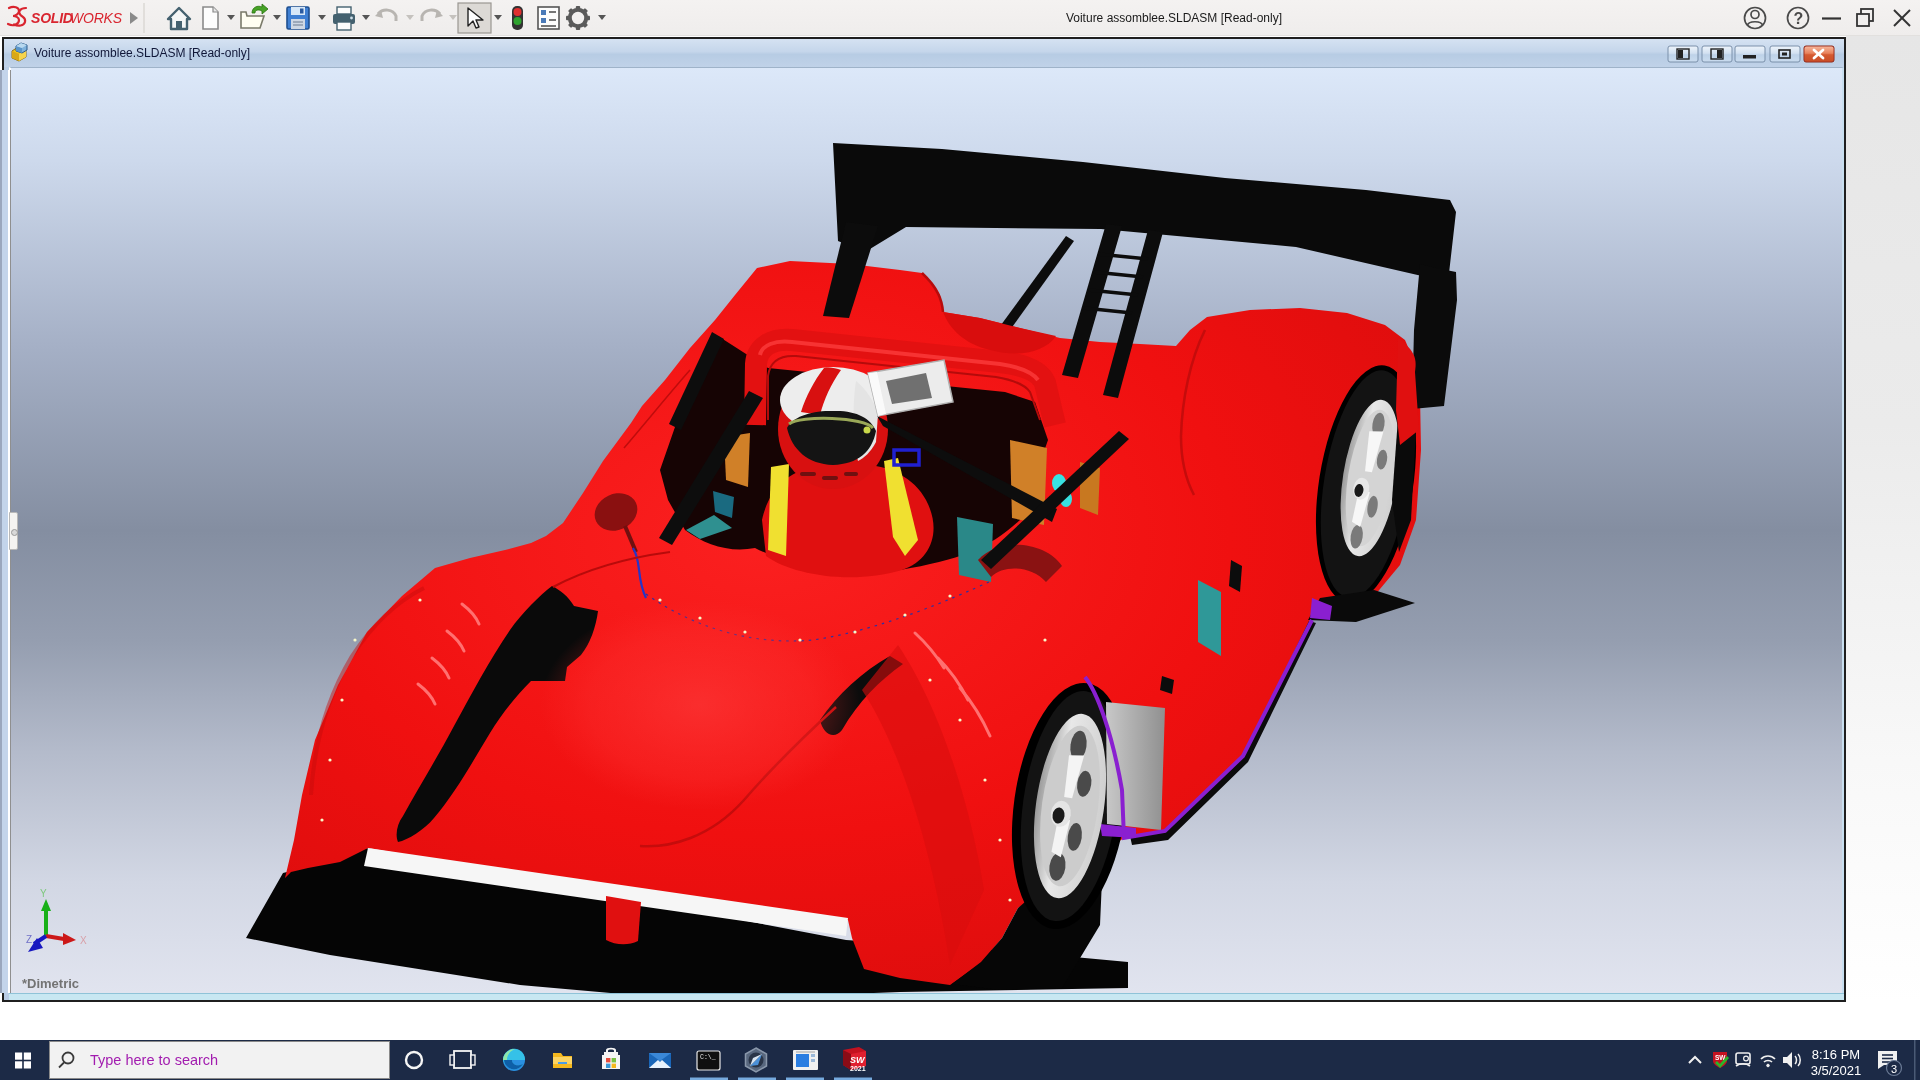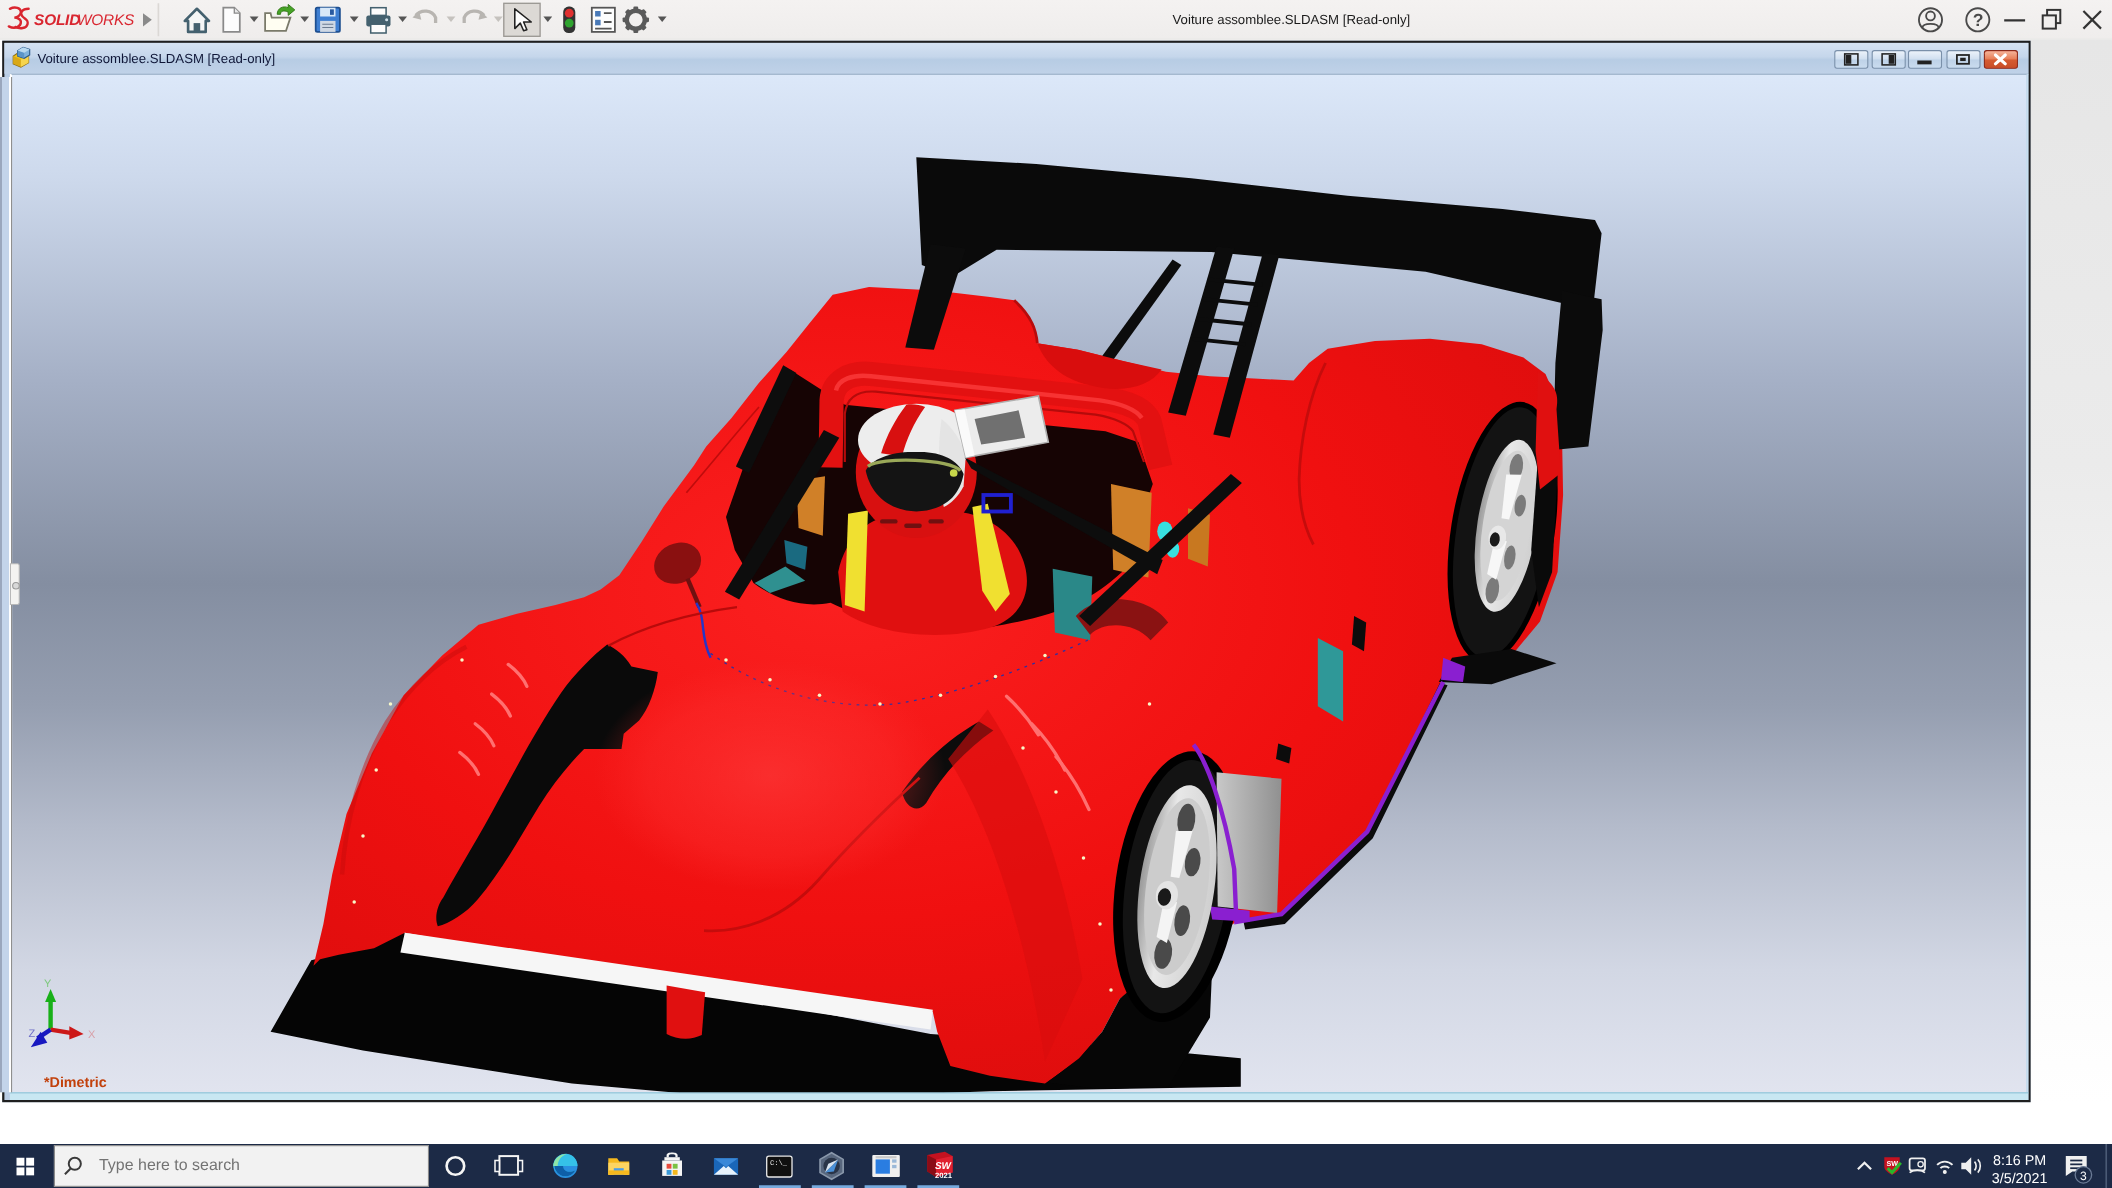--- a/index.html
+++ b/index.html
@@ -18,32 +18,32 @@
   #doctext{position:absolute;left:30px;top:7px;font-size:12px;color:#101738;}
   #viewport{position:absolute;left:5px;top:28px;width:1835px;height:926px;
     background:linear-gradient(180deg,#dce8f9 0%,#cdd9ec 10%,#a5b0c6 30%,#848ea1 50%,#959eb0 62%,#b4bbcb 74%,#d2d7e4 88%,#e1e4ef 100%);
     border-left:2px solid #fff;border-right:2px solid #c8dff0;border-top:1px solid #9fb3c9;box-sizing:border-box;}
   #vbottom{position:absolute;left:5px;top:954px;width:1835px;height:7px;
     background:#c8e7f2;border-top:1px solid #8fc3d8;box-sizing:border-box;}
   
   #rightbg{position:absolute;left:1846px;top:36px;width:74px;height:967px;
     background:linear-gradient(180deg,#e6e6e6 0%,#ebebeb 40%,#f8f8f8 75%,#ffffff 100%);}
   #belowwin{position:absolute;left:0;top:1002px;width:1920px;height:38px;background:#ffffff;}
-  #dimetric{position:absolute;left:40px;top:976px;font-size:13px;font-weight:bold;color:#c2410c;}
+  #dimetric{position:absolute;left:22px;top:976px;font-size:13px;font-weight:bold;color:#737373;}
   #leftframe{position:absolute;left:0;top:70px;width:11px;height:923px;
     background:linear-gradient(90deg,#9aa7bd 0,#9aa7bd 2px,#c3d4ea 2px,#c3d4ea 8px,#ffffff 8px,#ffffff 10px,#8f8f8f 10px,#8f8f8f 11px);}
   #splittab{position:absolute;left:9px;top:512px;width:9px;height:38px;background:#f4f3f1;
     border:1px solid #b8b8b8;box-sizing:border-box;border-radius:0 2px 2px 0;}
   #splittab::after{content:"";position:absolute;left:1px;top:16px;width:5px;height:5px;border-radius:50%;
     border:1px solid #9a9a9a;background:#d8d8d8;}
   
   #taskbar{position:absolute;left:0;top:1040px;width:1920px;height:40px;background:#1c2a46;}
   #searchbox{position:absolute;left:49px;top:1041px;width:341px;height:38px;
     background:#f2f2f2;border:1px solid #8a8a8a;box-sizing:border-box;}
-  #searchtext{position:absolute;left:90px;top:1052px;font-size:14.5px;color:#737373;}
+  #searchtext{position:absolute;left:90px;top:1052px;font-size:14.5px;color:#a21caf;}
 </style>
 </head>
 <body>
 <div id="screen">
   <div id="topbar"></div>
   <div id="apptitle">Voiture assomblee.SLDASM [Read-only]</div>
   <svg id="toolsvg" style="position:absolute;left:0;top:0;" width="1920" height="36" viewBox="0 0 1920 36">
 
     <g stroke="#d9252f" fill="none" stroke-linecap="round">
       <path d="M8,24 C14,27 19,24 19,20 C19,17 15,16 13,16 C16,16 19,13.5 19,11 C19,7.5 14,5.5 9,8" stroke-width="2.2"></path>

